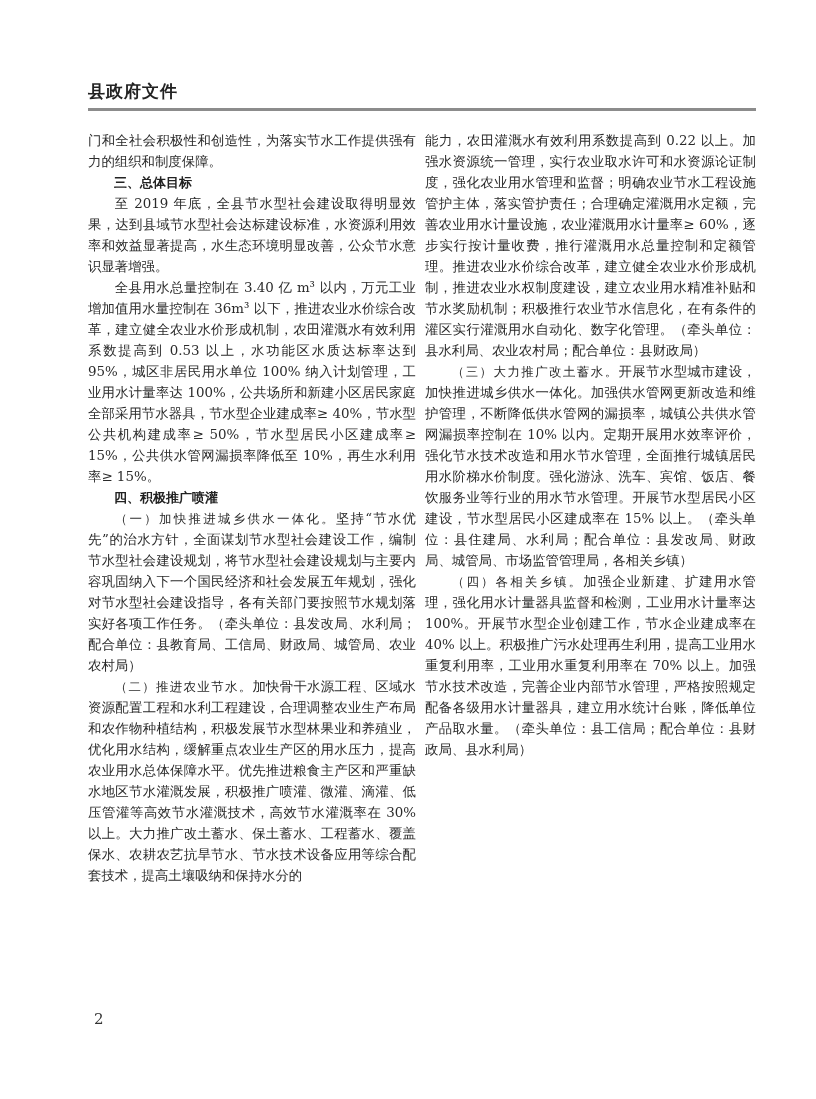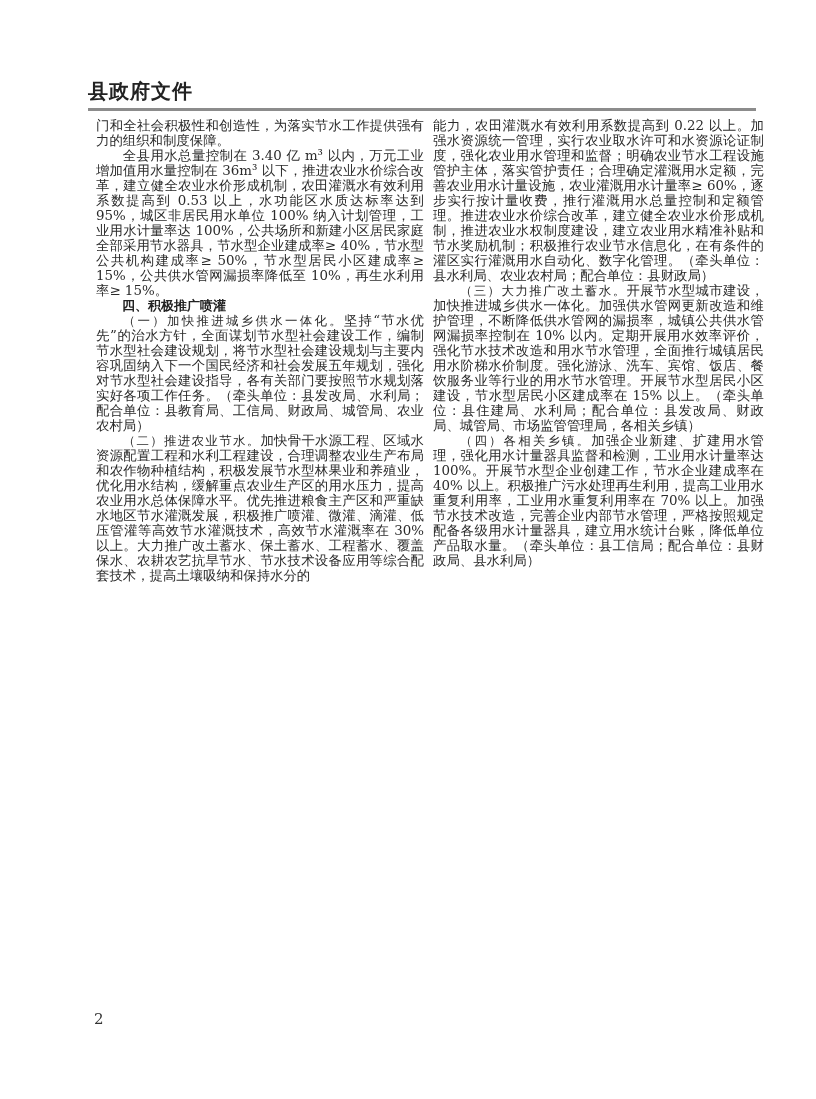--- a/index.html
+++ b/index.html
@@ -1,42 +1,44 @@
 <!DOCTYPE html>
 <html><head>
 <meta charset="utf-8">
 <style>
   html, body { margin: 0; padding: 0; background: #ffffff; }
   body { width: 816px; height: 1099px; position: relative; overflow: hidden;
          font-family: "DejaVu Serif", "Liberation Serif", serif; color: #2a2a2a; }
   .header { position: absolute; left: 88px; top: 80px; width: 668px; }
-  .header-title { font-family: "DejaVu Sans", "Liberation Sans", sans-serif; font-size: 20px;
+  .header-title { font-family: "DejaVu Sans", "Liberation Sans", sans-serif; font-size: 17px;
                   font-weight: bold; color: #222; letter-spacing: 1px; line-height: 22px; }
   .header-rule { position: absolute; left: 0; top: 28px; width: 668px; height: 3px; background: #8c8c8c; }
-  .col { position: absolute; top: 118px; width: 328px; font-size: 13.4px; line-height: 15px;
-         text-align: justify; margin-left: 8px; }
+  .col { position: absolute; top: 130px; width: 328px; font-size: 13.4px; line-height: 21px;
+         text-align: justify; }
   .col-left { left: 88px; }
   .col-right { left: 425px; width: 331px; }
   .col p { margin: 0; }
   .indent { text-indent: 2em; }
   .sec-heading { font-family: "DejaVu Sans", "Liberation Sans", sans-serif; font-weight: bold;
                  font-size: 13px; text-indent: 2em; color: #222; }
   .sub-title { font-family: "DejaVu Sans", "Liberation Sans", sans-serif; font-size: 12.5px; letter-spacing: 1px; }
   .page-number { position: absolute; left: 94px; top: 1010px; font-size: 15px; color: #333; }
 </style>
 </head>
 <body>
 
 <div class="header">
   <div class="header-title">县政府文件</div>
   <div class="header-rule"></div>
 </div>
 
 <div class="col col-left" id="col-left">
     <p class=""><span>门和全社会积极性和创造性，为落实节水工作提供强有力的组织和制度保障。</span></p>
+    <p class="sec-heading">三、总体目标</p>
+    <p class="indent"><span>至 2019 年底，全县节水型社会建设取得明显效果，达到县域节水型社会达标建设标准，水资源利用效率和效益显著提高，水生态环境明显改善，公众节水意识显著增强。</span></p>
     <p class="indent"><span>全县用水总量控制在 3.40 亿 m³ 以内，万元工业增加值用水量控制在 36m³ 以下，推进农业水价综合改革，建立健全农业水价形成机制，农田灌溉水有效利用系数提高到 0.53 以上，水功能区水质达标率达到 95%，城区非居民用水单位 100% 纳入计划管理，工业用水计量率达 100%，公共场所和新建小区居民家庭全部采用节水器具，节水型企业建成率≥ 40%，节水型公共机构建成率≥ 50%，节水型居民小区建成率≥ 15%，公共供水管网漏损率降低至 10%，再生水利用率≥ 15%。</span></p>
     <p class="sec-heading">四、积极推广喷灌</p>
     <p class="indent"><span class="sub-title">（一）加快推进城乡供水一体化。</span><span>坚持“节水优先”的治水方针，全面谋划节水型社会建设工作，编制节水型社会建设规划，将节水型社会建设规划与主要内容巩固纳入下一个国民经济和社会发展五年规划，强化对节水型社会建设指导，各有关部门要按照节水规划落实好各项工作任务。（牵头单位：县发改局、水利局；配合单位：县教育局、工信局、财政局、城管局、农业农村局）</span></p>
     <p class="indent"><span class="sub-title">（二）推进农业节水。</span><span>加快骨干水源工程、区域水资源配置工程和水利工程建设，合理调整农业生产布局和农作物种植结构，积极发展节水型林果业和养殖业，优化用水结构，缓解重点农业生产区的用水压力，提高农业用水总体保障水平。优先推进粮食主产区和严重缺水地区节水灌溉发展，积极推广喷灌、微灌、滴灌、低压管灌等高效节水灌溉技术，高效节水灌溉率在 30% 以上。大力推广改土蓄水、保土蓄水、工程蓄水、覆盖保水、农耕农艺抗旱节水、节水技术设备应用等综合配套技术，提高土壤吸纳和保持水分的</span></p>
   </div>
 <div class="col col-right" id="col-right">
     <p class=""><span>能力，农田灌溉水有效利用系数提高到 0.22 以上。加强水资源统一管理，实行农业取水许可和水资源论证制度，强化农业用水管理和监督；明确农业节水工程设施管护主体，落实管护责任；合理确定灌溉用水定额，完善农业用水计量设施，农业灌溉用水计量率≥ 60%，逐步实行按计量收费，推行灌溉用水总量控制和定额管理。推进农业水价综合改革，建立健全农业水价形成机制，推进农业水权制度建设，建立农业用水精准补贴和节水奖励机制；积极推行农业节水信息化，在有条件的灌区实行灌溉用水自动化、数字化管理。（牵头单位：县水利局、农业农村局；配合单位：县财政局）</span></p>
     <p class="indent"><span class="sub-title">（三）大力推广改土蓄水。</span><span>开展节水型城市建设，加快推进城乡供水一体化。加强供水管网更新改造和维护管理，不断降低供水管网的漏损率，城镇公共供水管网漏损率控制在 10% 以内。定期开展用水效率评价，强化节水技术改造和用水节水管理，全面推行城镇居民用水阶梯水价制度。强化游泳、洗车、宾馆、饭店、餐饮服务业等行业的用水节水管理。开展节水型居民小区建设，节水型居民小区建成率在 15% 以上。（牵头单位：县住建局、水利局；配合单位：县发改局、财政局、城管局、市场监管管理局，各相关乡镇）</span></p>
     <p class="indent"><span class="sub-title">（四）各相关乡镇。</span><span>加强企业新建、扩建用水管理，强化用水计量器具监督和检测，工业用水计量率达 100%。开展节水型企业创建工作，节水企业建成率在 40% 以上。积极推广污水处理再生利用，提高工业用水重复利用率，工业用水重复利用率在 70% 以上。加强节水技术改造，完善企业内部节水管理，严格按照规定配备各级用水计量器具，建立用水统计台账，降低单位产品取水量。（牵头单位：县工信局；配合单位：县财政局、县水利局）</span></p>
   </div>

